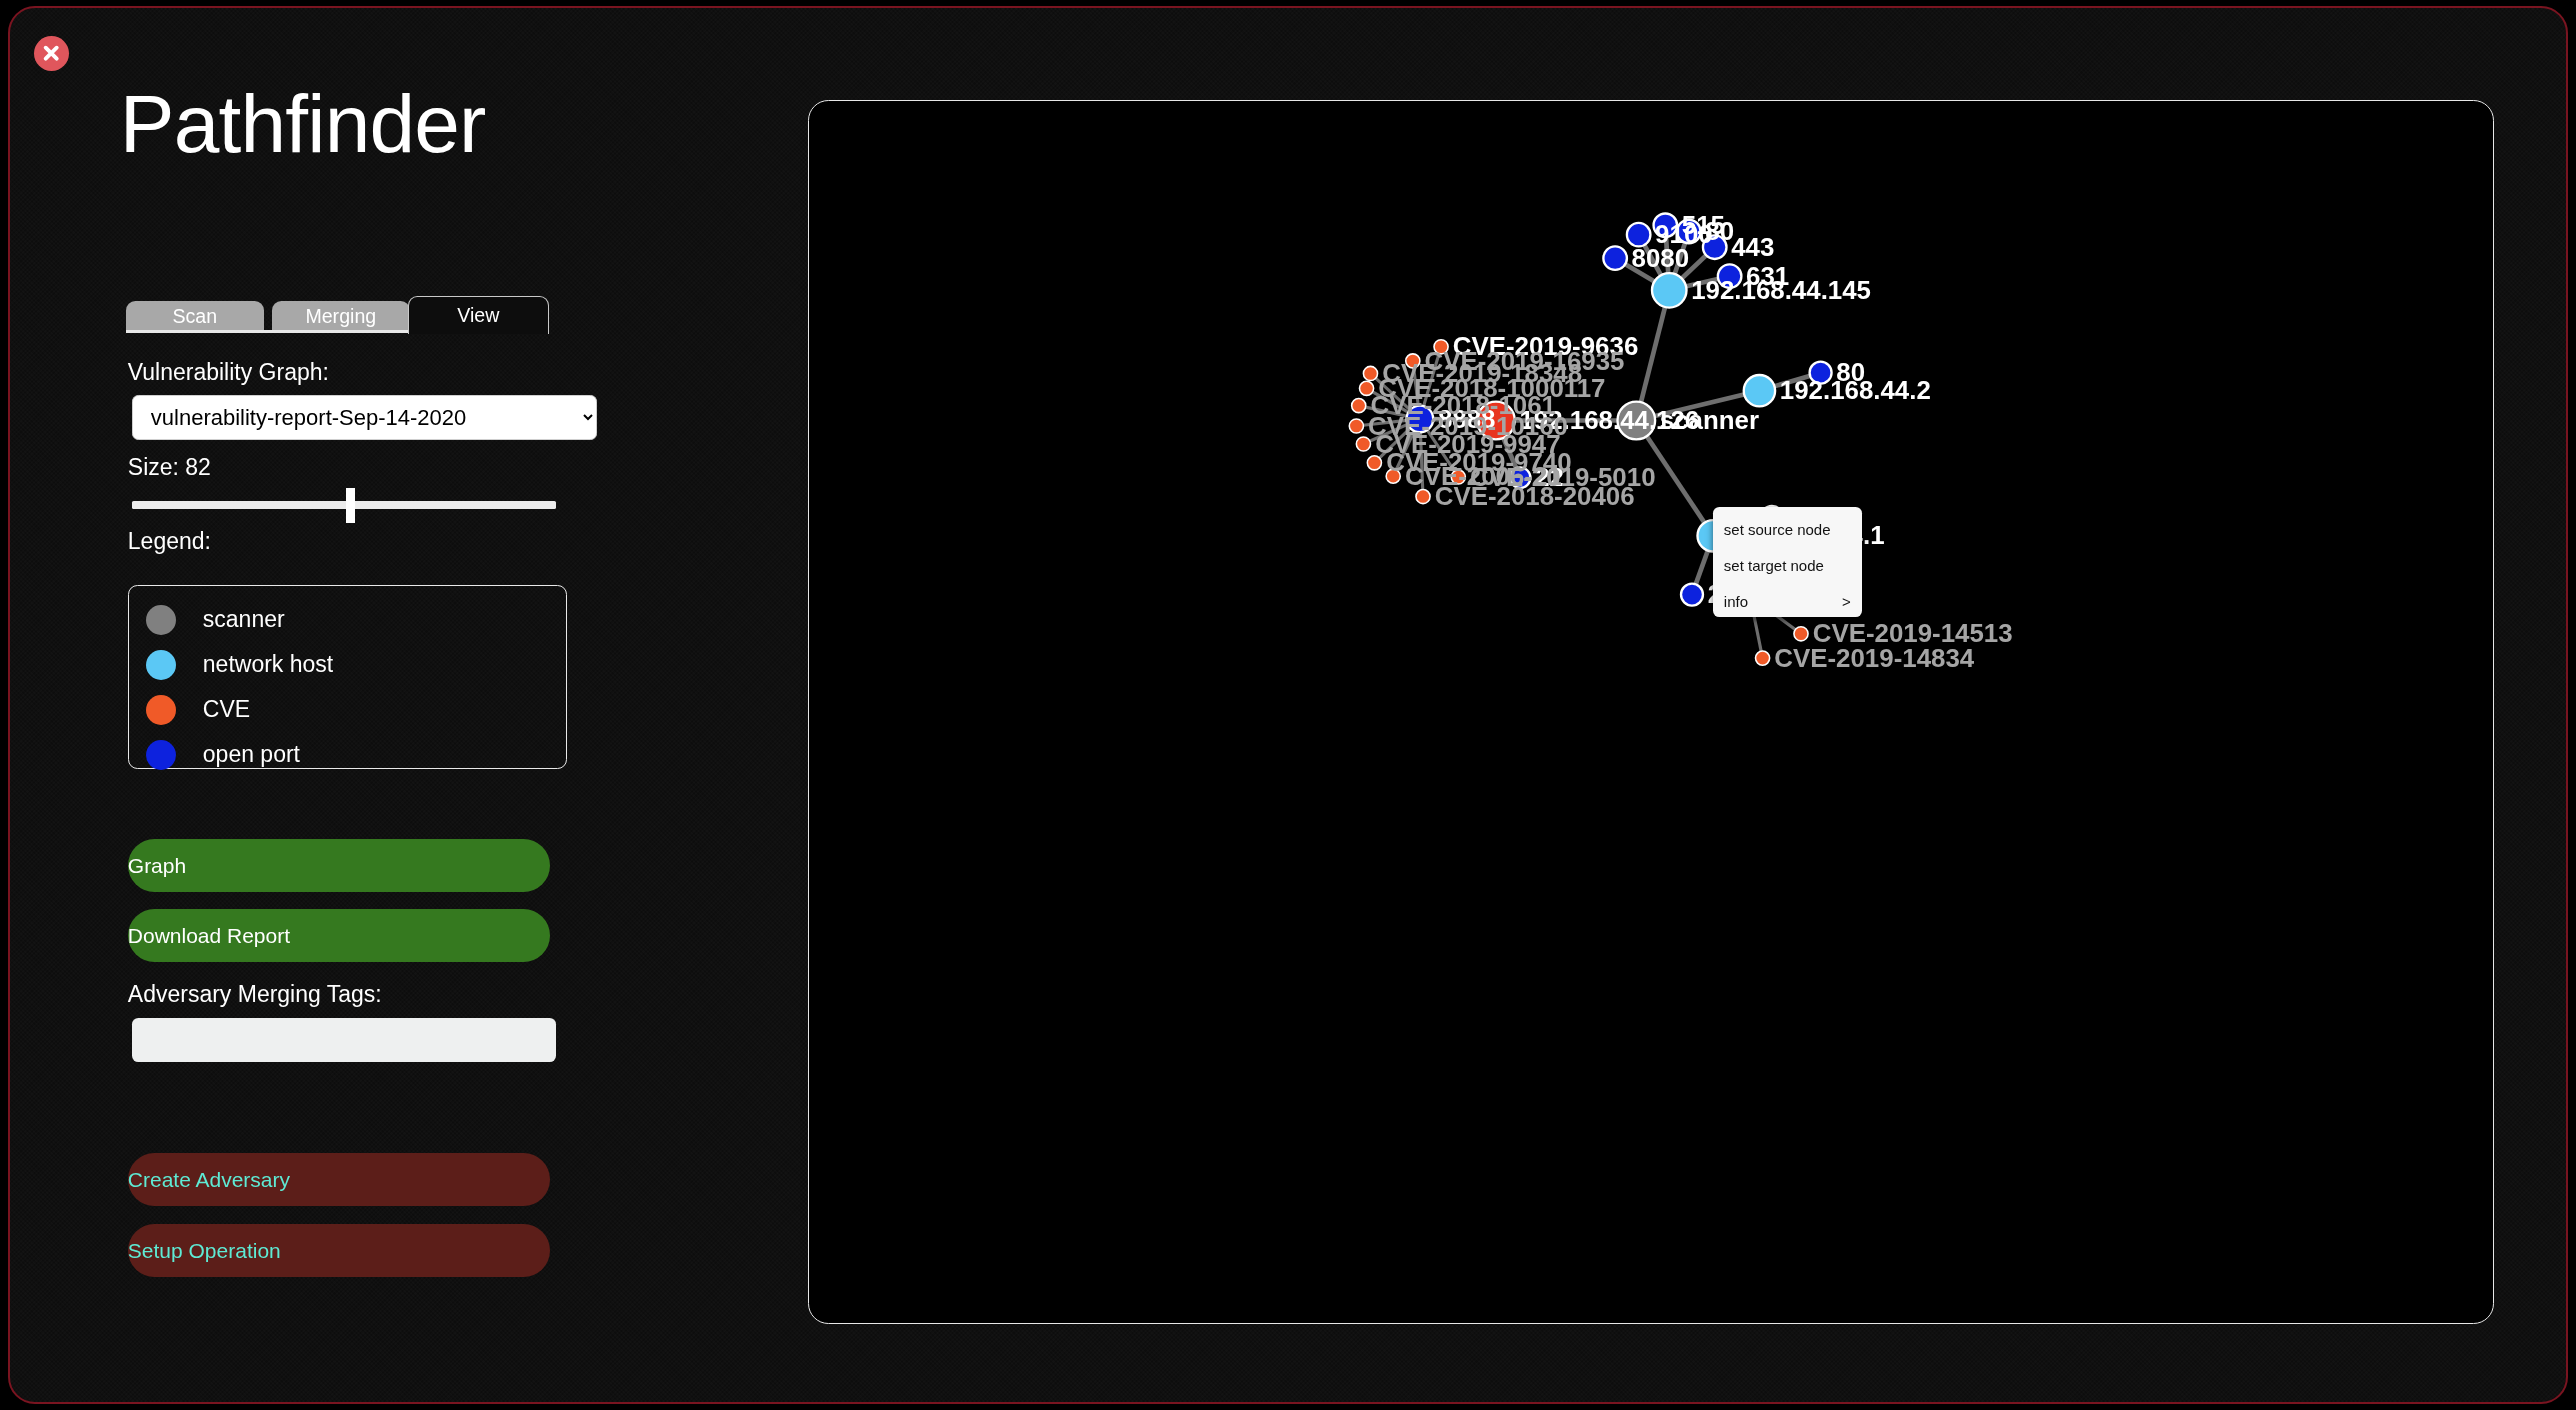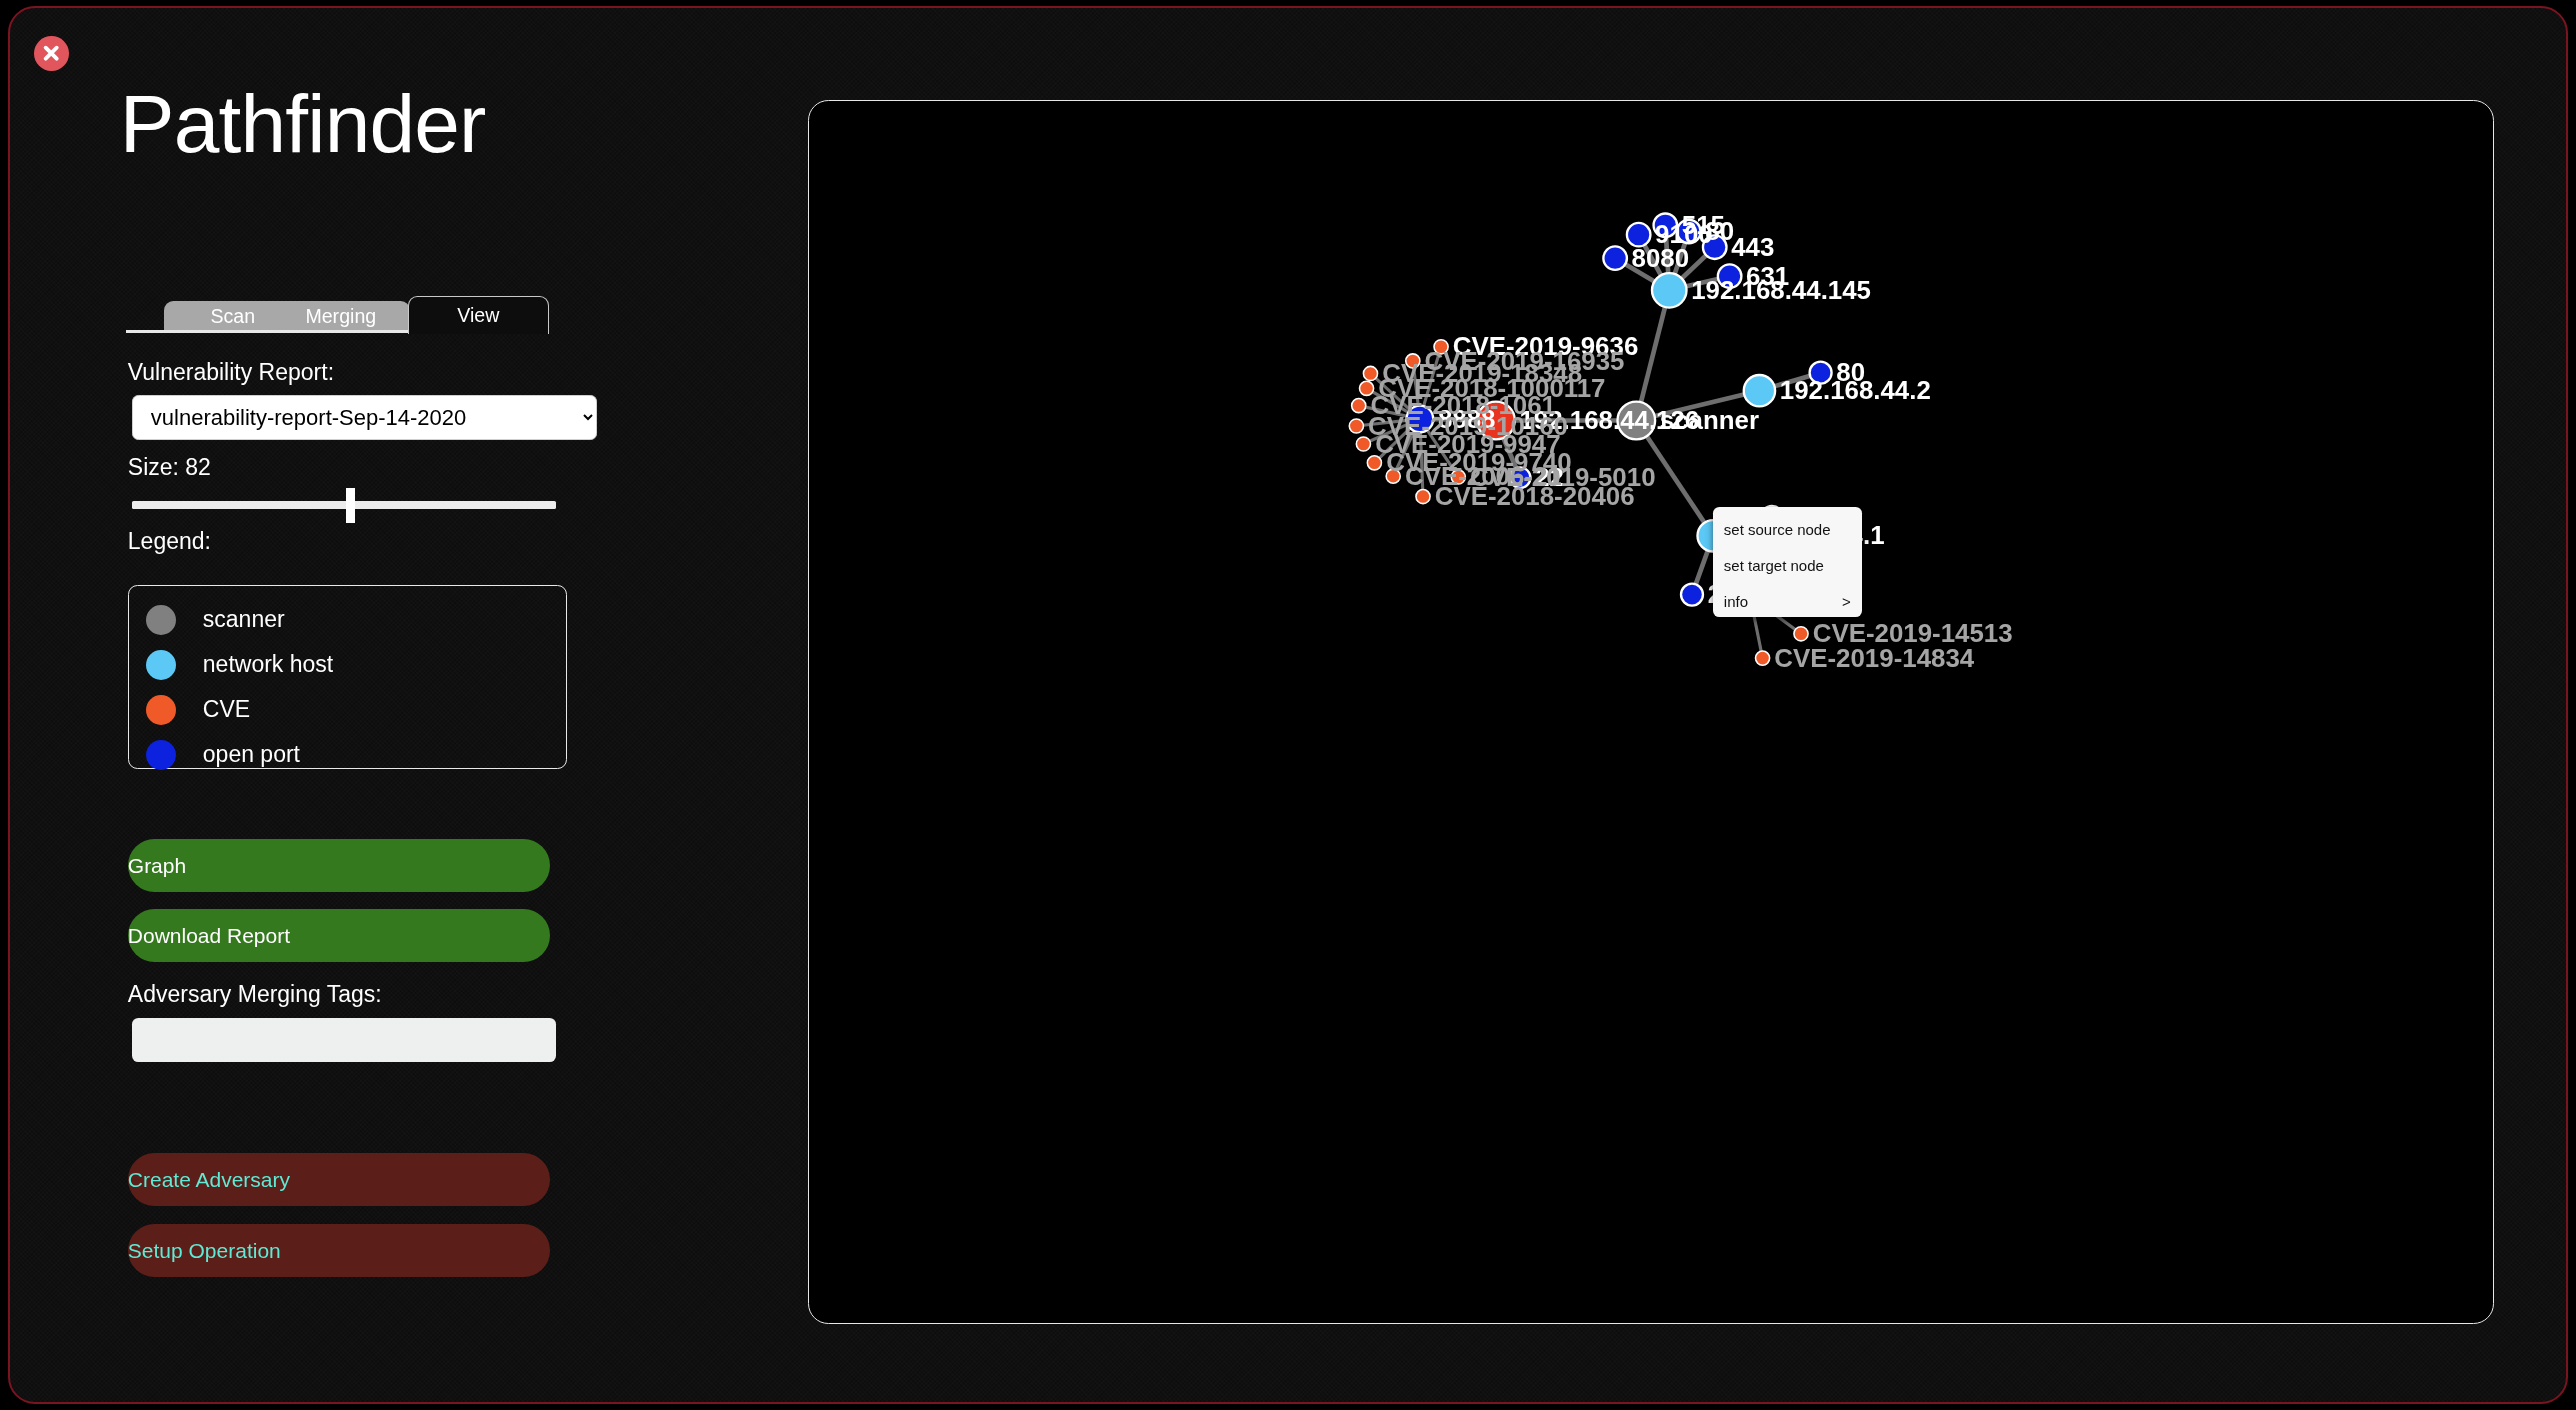--- a/index.html
+++ b/index.html
@@ -295,33 +295,33 @@
 
   <button id="close-btn">
     <svg width="20.4" height="20.4" viewBox="0 0 26 26">
       <path d="M6 6 L20 20 M20 6 L6 20" stroke="#ffffff" stroke-width="5" stroke-linecap="round"></path>
     </svg>
   </button>
 
   <div id="page-title">Pathfinder</div>
 
   <div id="tabbar">
-    <div class="tab inactive" style="left:0px;width:138px;margin-left:38px;">
+    <div class="tab inactive" style="left:0px;width:138px;">
       <span>Scan</span>
     </div>
     <div class="tab inactive" style="left:146px;width:138px;">
       <span>Merging</span>
     </div>
     <div id="tab-underline"></div>
     <div class="tab active" style="left:282px;width:141px;">
       <span>View</span>
     </div>
   </div>
 
-  <div class="field-label" style="left:118px;top:351px;">Vulnerability Report:</div>
+  <div class="field-label" style="left:118px;top:351px;">Vulnerability Graph:</div>
 
   <select id="report-select">
     <option>vulnerability-report-Sep-14-2020</option>
   </select>
 
   <div class="field-label" style="left:118px;top:446px;">Size: 82</div>
   <div id="size-slider-track"></div>
   <div id="size-slider-thumb"></div>
 
   <div class="field-label" style="left:118px;top:520px;">Legend:</div>

